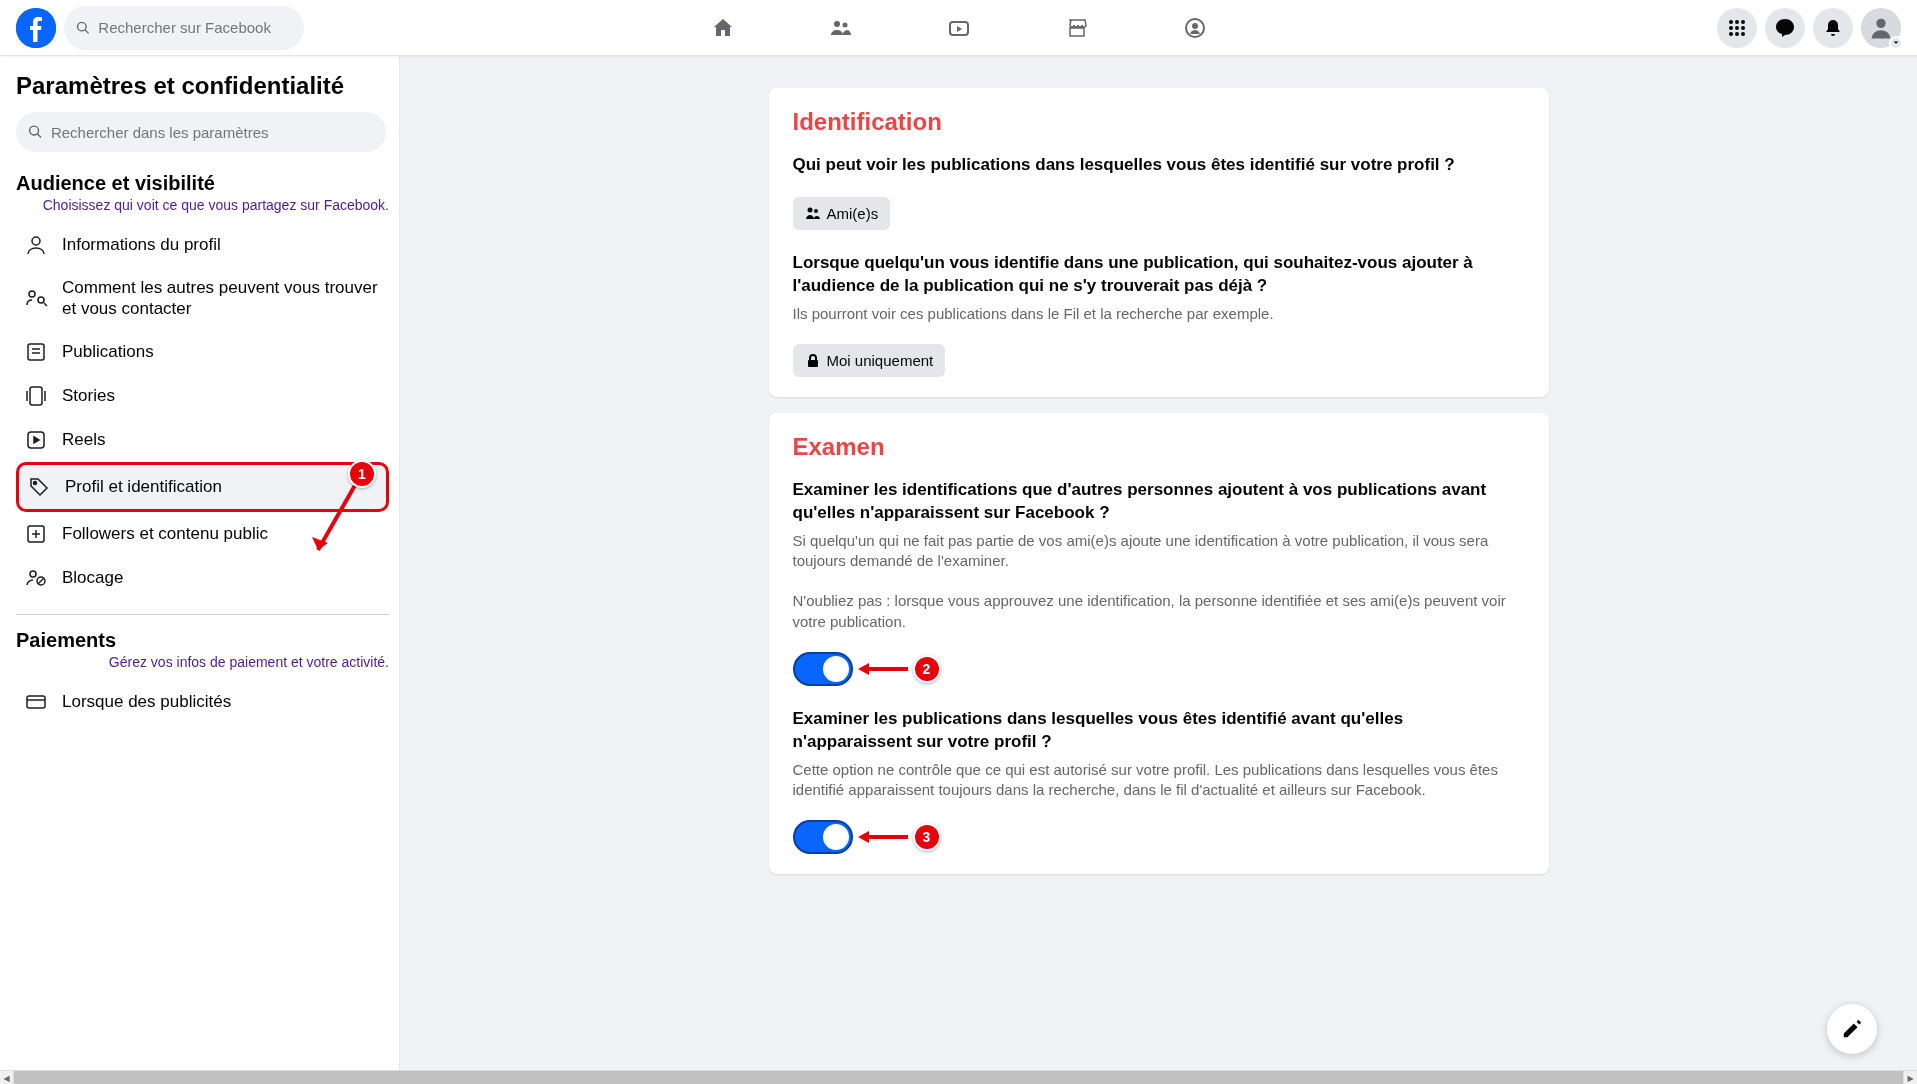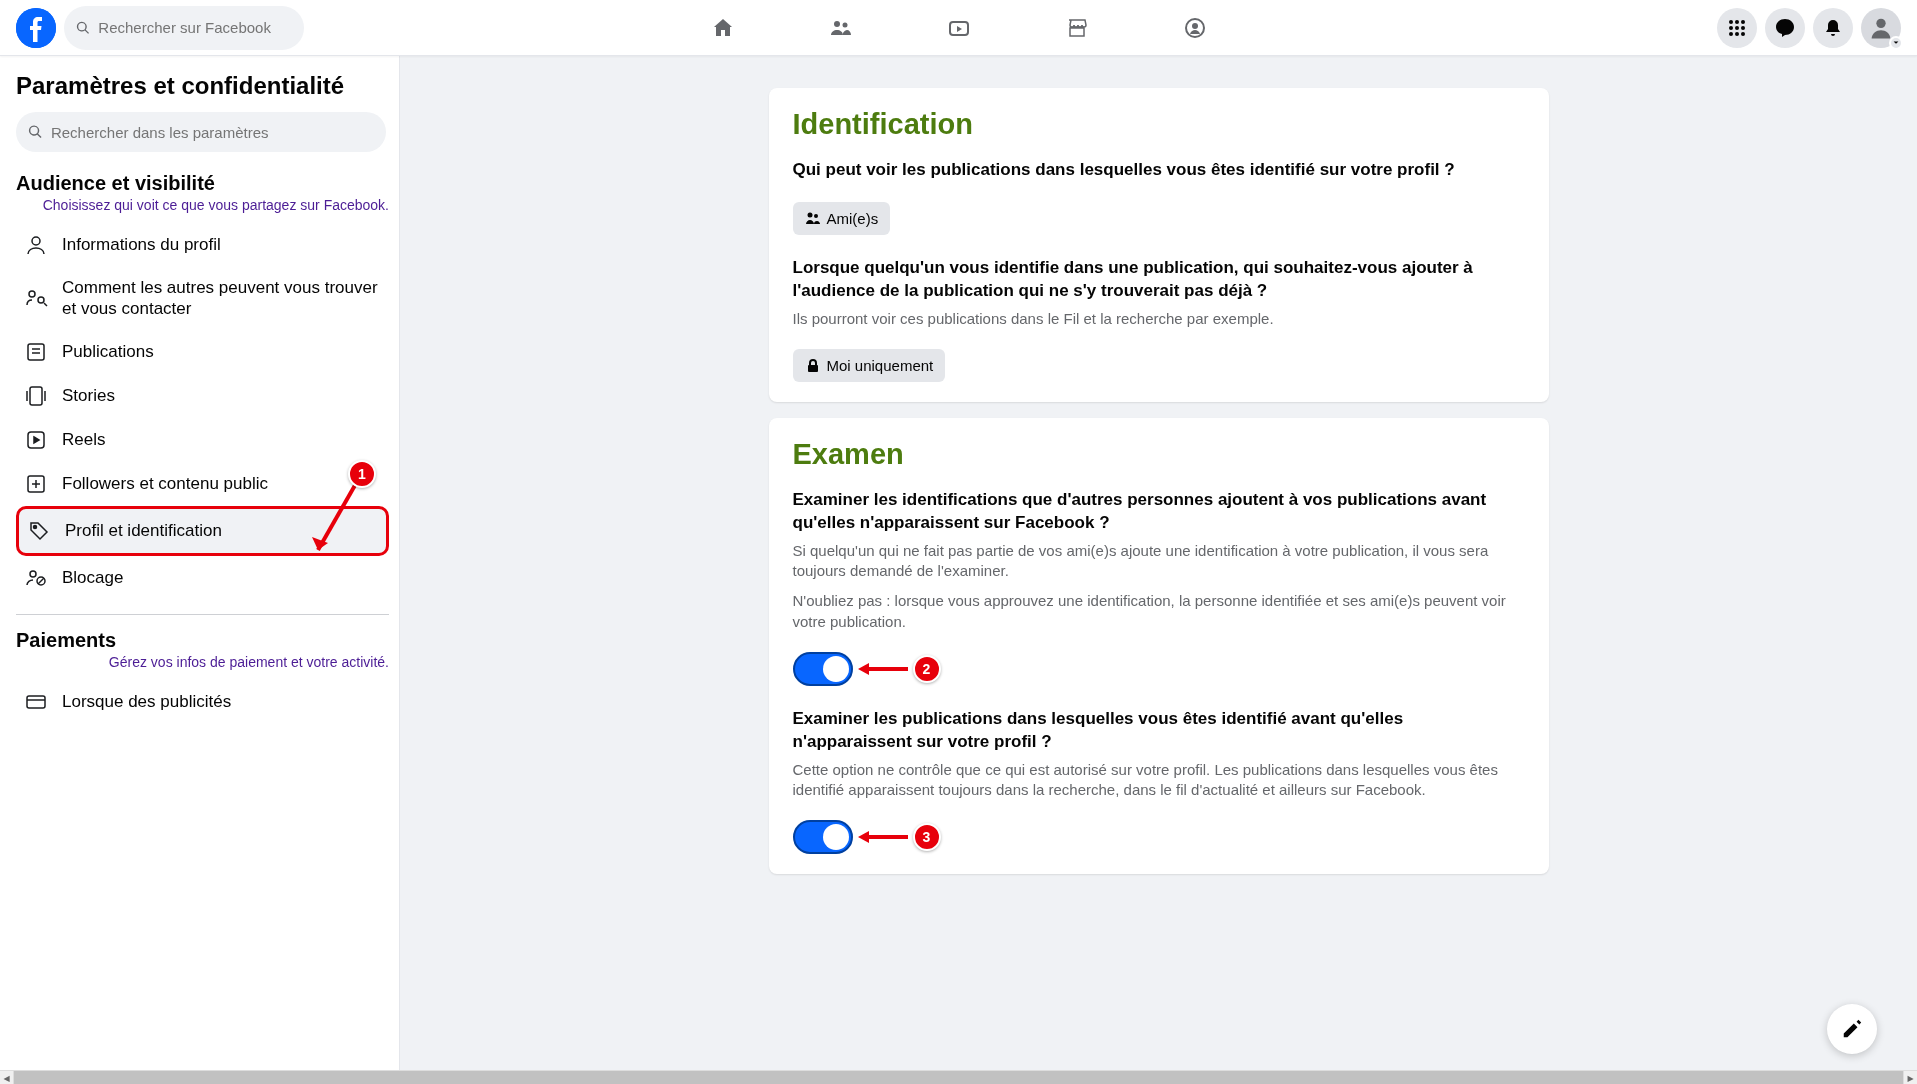--- a/index.html
+++ b/index.html
@@ -87,27 +87,27 @@
 
 
 .main {
   margin-left: 400px; margin-top: 56px; padding: 16px 0 40px;
   height: calc(100vh - 56px); overflow-y: auto;
 }
 .card {
   background: #fff; border-radius: 8px; box-shadow: 0 1px 2px rgba(0,0,0,0.1);
   max-width: 780px; margin: 16px auto; padding: 20px 24px;
 }
-.card h2 { font-size: 29px; font-weight: 700; color: #4d7c0f; margin-bottom: 18px; }
+.card h2 { font-size: 24px; font-weight: 700; color: #ef4444; margin-bottom: 18px; }
 .row { display: flex; align-items: flex-start; gap: 20px; margin-bottom: 22px; flex-direction: column; }
 .row:last-child { margin-bottom: 0; }
 .row-text { flex: 1; }
 .row-title { font-size: 17px; font-weight: 600; color: #050505; line-height: 1.35; }
 .row-desc { font-size: 15px; color: #65676b; margin-top: 6px; line-height: 1.35; }
-.row-desc + .row-desc { margin-top: 10px; }
+.row-desc + .row-desc { margin-top: 20px; }
 .chip {
   background: #e4e6ea; border-radius: 6px; padding: 8px 12px;
   display: inline-flex; align-items: center; gap: 6px; font-size: 15px;
   font-weight: 400; color: #050505; cursor: pointer; flex-shrink: 0;
   white-space: nowrap;
 }
 .chip svg { width: 16px; height: 16px; fill: #050505; }
 .toggle {
   width: 60px; height: 34px; border-radius: 20px; position: relative;
   cursor: pointer; flex-shrink: 0;
@@ -292,38 +292,38 @@
   </div>
   <div class="side-item">
     <div class="side-icon">
         <svg viewBox="0 0 24 24">
           <rect x="4" y="4" width="16" height="16" rx="3"></rect>
           <path d="M10 9l5 3-5 3V9z" fill="#1c1e21"></path>
         </svg>
       </div>
     <span class="side-label">Reels</span>
   </div>
+  <div class="side-item active highlighted">
+    <div class="side-icon">
+        <svg viewBox="0 0 24 24">
+          <path d="M4 4h7l9 9-7 7-9-9V4z"></path>
+          <circle cx="8" cy="8" r="1.5" fill="#1c1e21"></circle>
+        </svg>
+      </div>
+    <span class="side-label">Profil et identification</span>
+  </div>
   <div class="side-item">
     <div class="side-icon">
         <svg viewBox="0 0 24 24">
           <rect x="4" y="4" width="16" height="16" rx="2"></rect>
           <line x1="12" y1="8" x2="12" y2="16"></line>
           <line x1="8" y1="12" x2="16" y2="12"></line>
         </svg>
       </div>
     <span class="side-label">Followers et contenu public</span>
-  </div>
-  <div class="side-item active highlighted">
-    <div class="side-icon">
-        <svg viewBox="0 0 24 24">
-          <path d="M4 4h7l9 9-7 7-9-9V4z"></path>
-          <circle cx="8" cy="8" r="1.5" fill="#1c1e21"></circle>
-        </svg>
-      </div>
-    <span class="side-label">Profil et identification</span>
   </div>
   <div class="side-item">
     <div class="side-icon">
         <svg viewBox="0 0 24 24">
           <circle cx="9" cy="8" r="3"></circle>
           <path d="M3 19c0-3 3-5 6-5"></path>
           <circle cx="17" cy="15" r="4"></circle>
           <line x1="14" y1="18" x2="20" y2="12"></line>
         </svg>
       </div>

